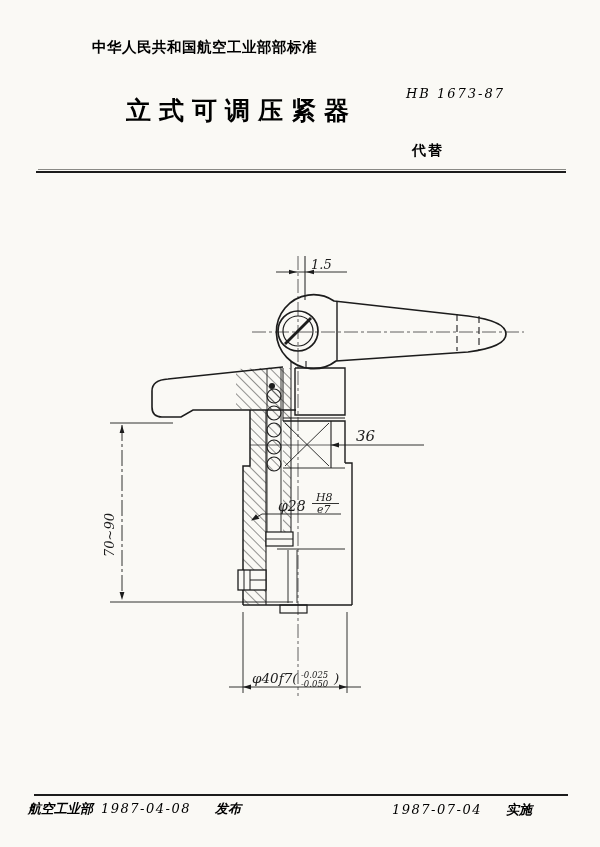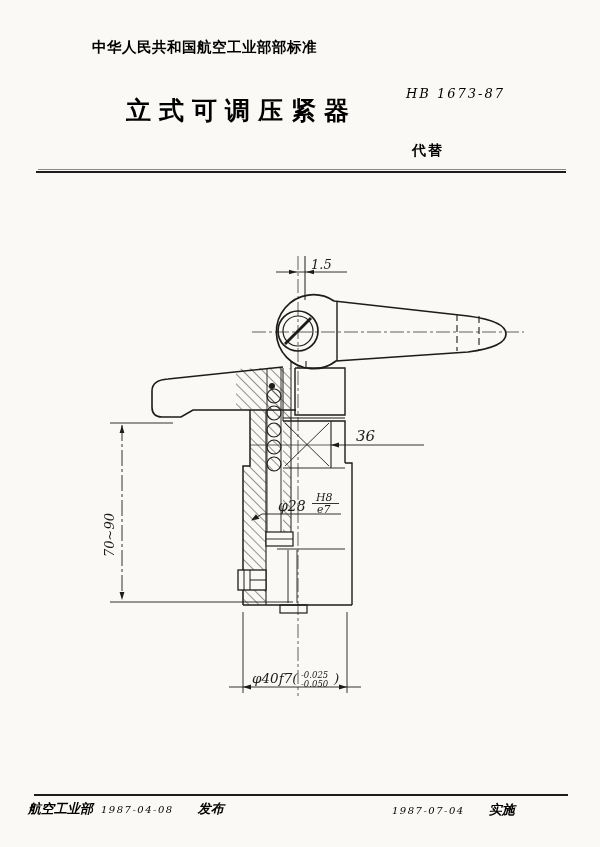--- a/index.html
+++ b/index.html
@@ -36,21 +36,21 @@
   .rule-bottom{left:34px;top:794px;width:534px;height:2px;background:#1c1c1c;}
   .footer-left{
     left:28px;top:800px;font-size:13px;white-space:nowrap;
   }
   .footer-right{
     left:392px;top:801px;font-size:13px;white-space:nowrap;
   }
   .bold-cn{font-weight:bold;font-style:italic;}
   .hand-date{
     font-family:"DejaVu Serif",serif;font-style:italic;
-    letter-spacing:1.5px;font-size:10px;
+    letter-spacing:1.5px;font-size:13px;
   }
   .gap-s{display:inline-block;width:8px;}
   .gap-l{display:inline-block;width:24px;}
   svg text{
     font-family:"DejaVu Serif",serif;
     font-style:italic;
     fill:#1c1c1c;
     stroke:none;
   }
 </style>

